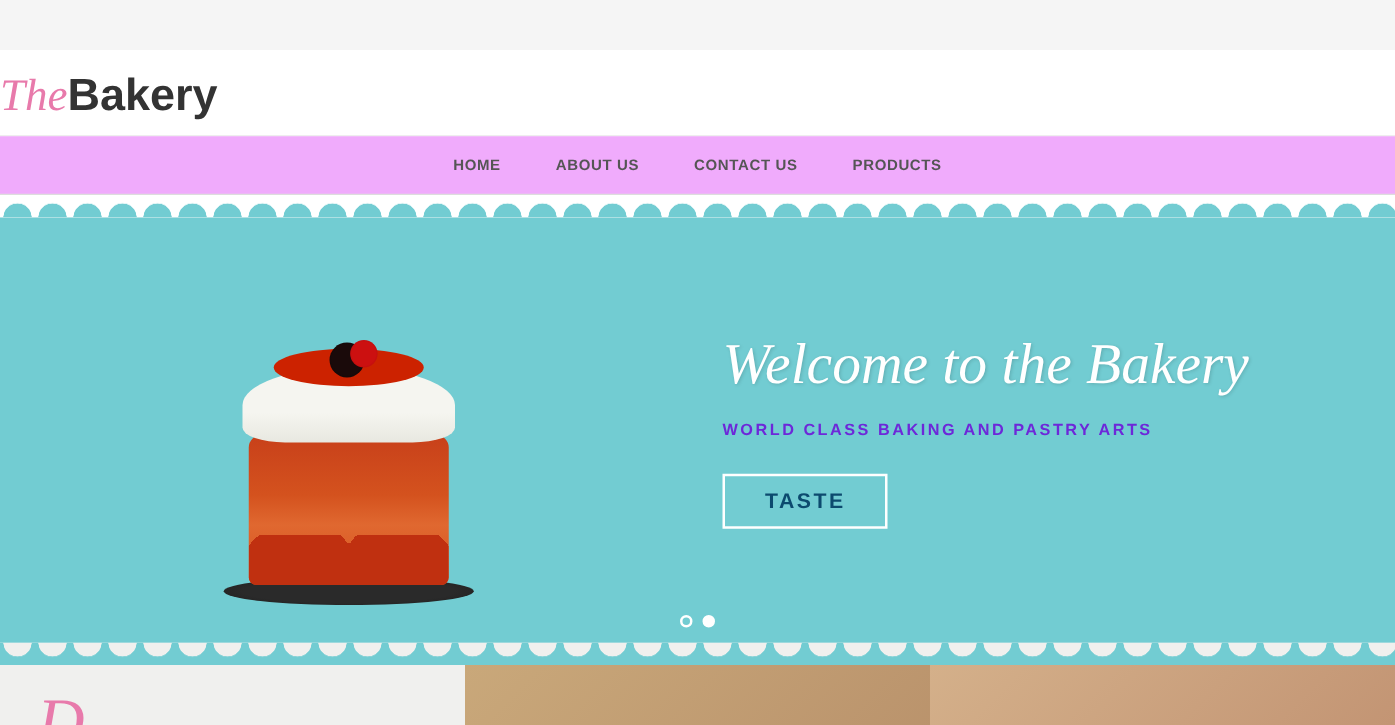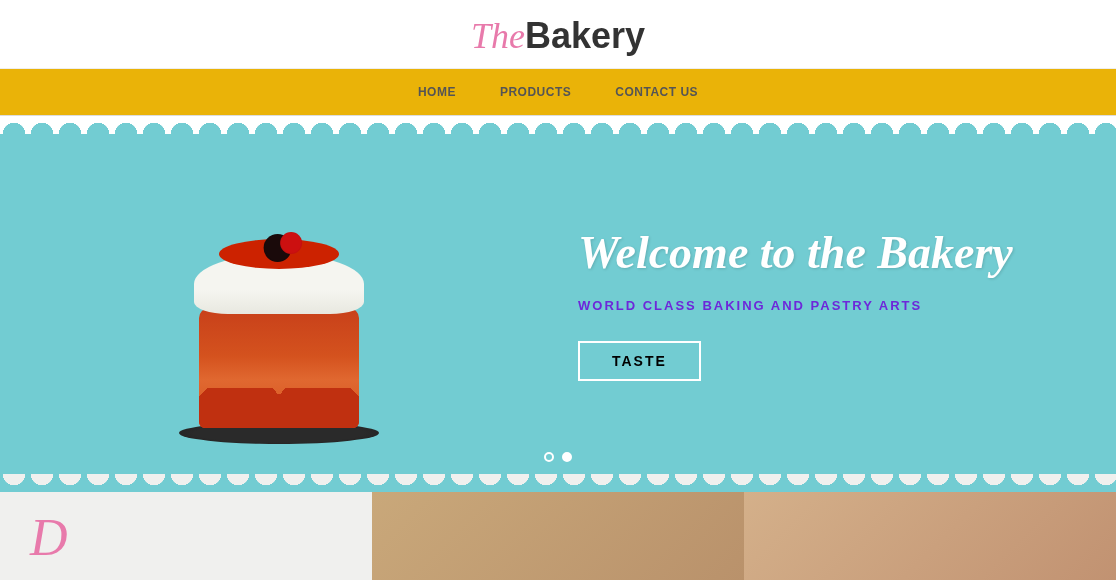--- a/index.html
+++ b/index.html
@@ -1,23 +1,23 @@
 <!DOCTYPE html>
 <html><head>
   <meta charset="utf-8">
   <style>
     * { margin: 0; padding: 0; box-sizing: border-box; }
     body { font-family: Arial, sans-serif; width: 1116px; overflow-x: hidden; background: #f5f5f5; }
 
     
     .site-header {
       background: #fff;
-      text-align: center;
       padding: 18px 0 14px;
       border-bottom: 1px solid #eee;
+      margin-top: 40px;
     }
     .site-title {
       font-size: 36px;
       font-weight: normal;
       line-height: 1;
     }
     .site-title-the {
       font-family: Georgia, serif;
       font-style: italic;
       color: #e87aab;
@@ -30,21 +30,21 @@
     }
     .site-tagline {
       font-size: 11px;
       color: #999;
       margin-top: 4px;
       letter-spacing: 0.5px;
     }
 
     
     .main-nav {
-      background: #eab308;
+      background: #f0abfc;
       border-bottom: 1px solid #ddd;
     }
     .main-nav ul {
       display: flex;
       justify-content: center;
       list-style: none;
       padding: 0;
     }
     .main-nav ul li a {
       display: block;
@@ -201,44 +201,44 @@
     .hero-text {
       width: 50%;
       padding: 30px 50px 30px 20px;
       color: #fff;
     }
 
     .hero-welcome {
       font-family: Georgia, 'Times New Roman', serif;
       font-style: italic;
       font-size: 46px;
-      font-weight: 700;
+      font-weight: 400;
       color: #fff;
       line-height: 1.15;
       margin-bottom: 18px;
       text-shadow: 1px 1px 3px rgba(0,0,0,0.15);
     }
 
     .hero-subtitle {
       font-size: 13px;
       font-weight: 600;
       letter-spacing: 2px;
       color: #6d28d9;
       margin-bottom: 28px;
       text-transform: uppercase;
     }
 
     .hero-btn {
       display: inline-block;
       border: 2px solid #fff;
       padding: 10px 32px;
-      font-size: 14px;
+      font-size: 17px;
       font-weight: 700;
       letter-spacing: 2px;
-      color: #000000;
+      color: #0c4a6e;
       text-transform: uppercase;
       text-decoration: none;
       cursor: pointer;
       background: transparent;
     }
 
     
     .slider-dots {
       position: absolute;
       bottom: 12px;
@@ -299,24 +299,27 @@
     <span class="site-title-the">The</span><span class="site-title-bakery">Bakery</span>
   </div>
 </header>
 
 <nav class="main-nav">
   <ul>
     <li>
       <a href="#">HOME</a>
     </li>
     <li>
-      <a href="#">PRODUCTS</a>
+      <a href="#">ABOUT US</a>
     </li>
     <li>
       <a href="#">CONTACT US</a>
+    </li>
+    <li>
+      <a href="#">PRODUCTS</a>
     </li>
   </ul>
 </nav>
 
 <div class="scallop-top"></div>
 
 <section class="hero">
 
   <div class="hero-image-area">
     <div class="cake-container">

